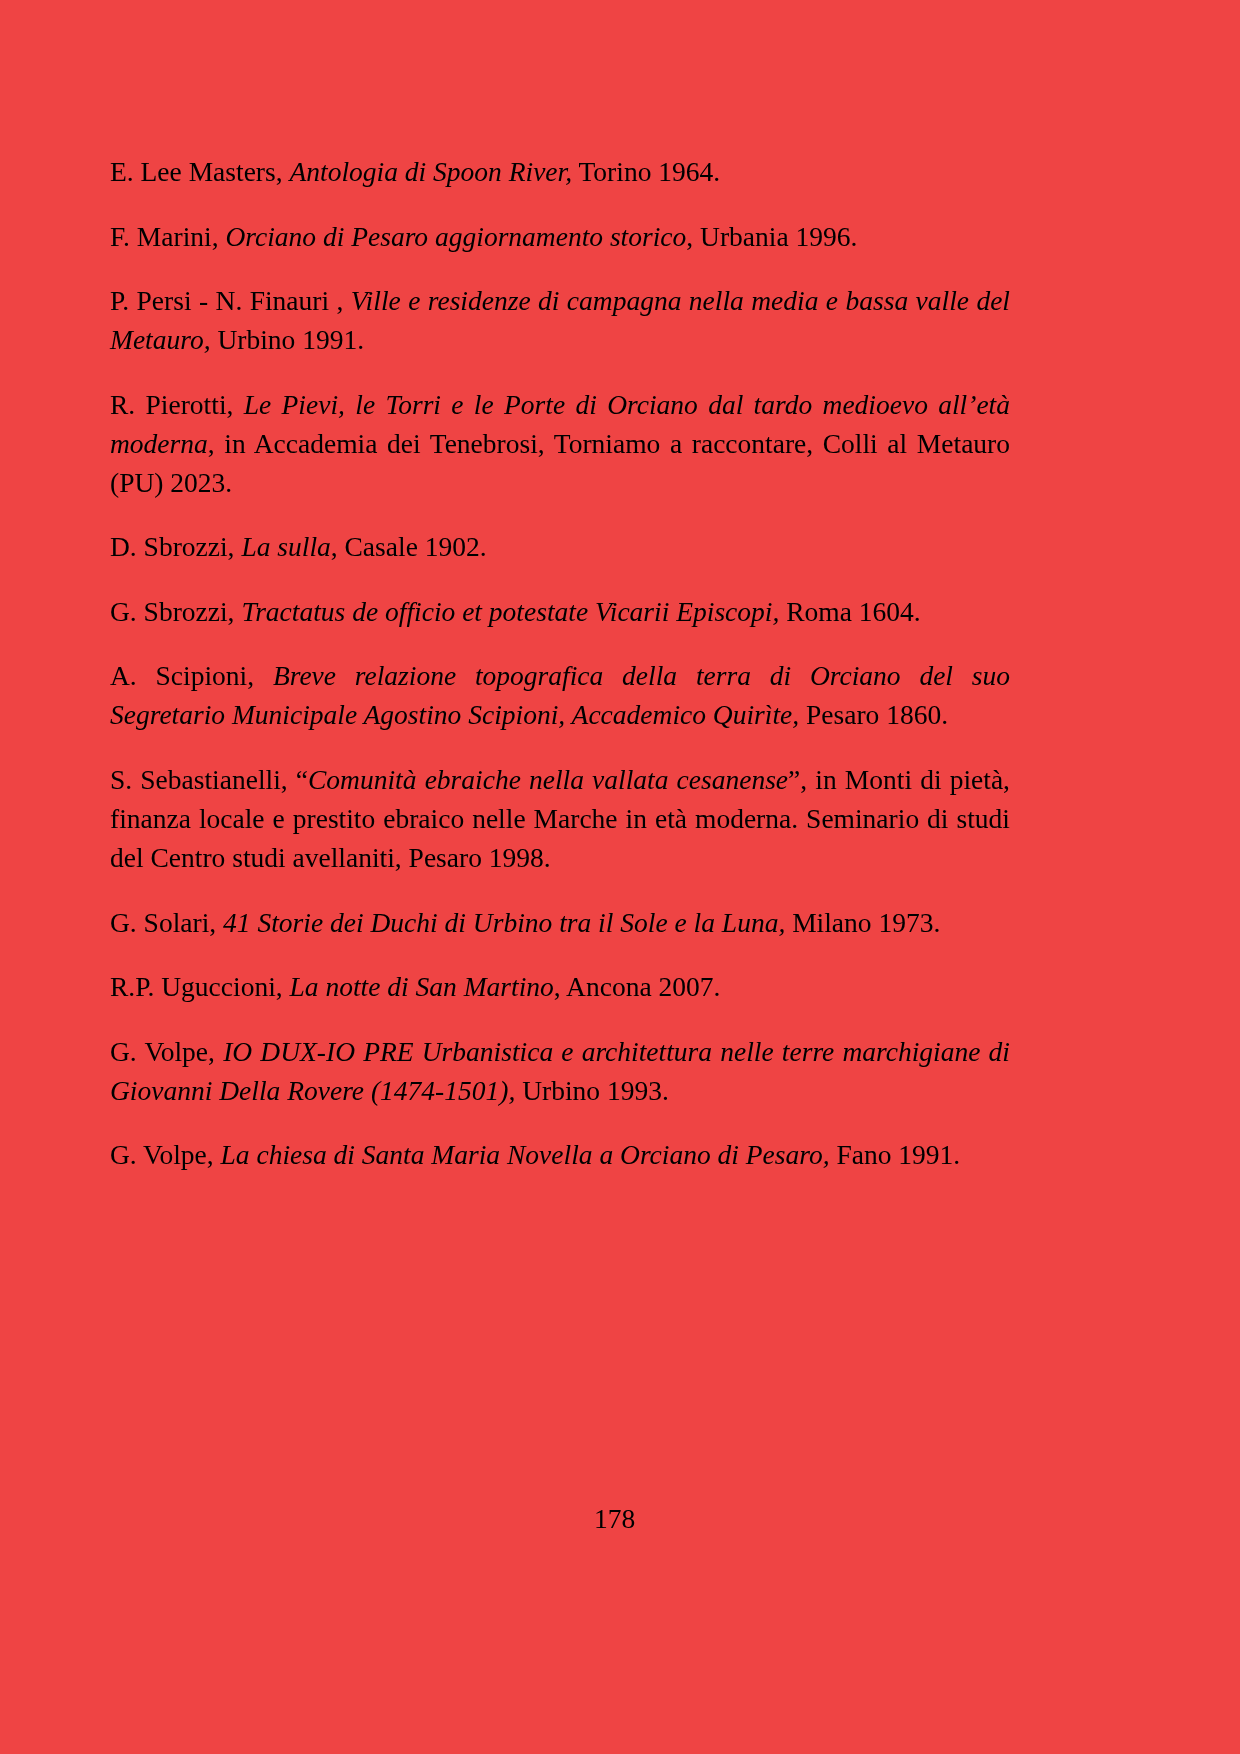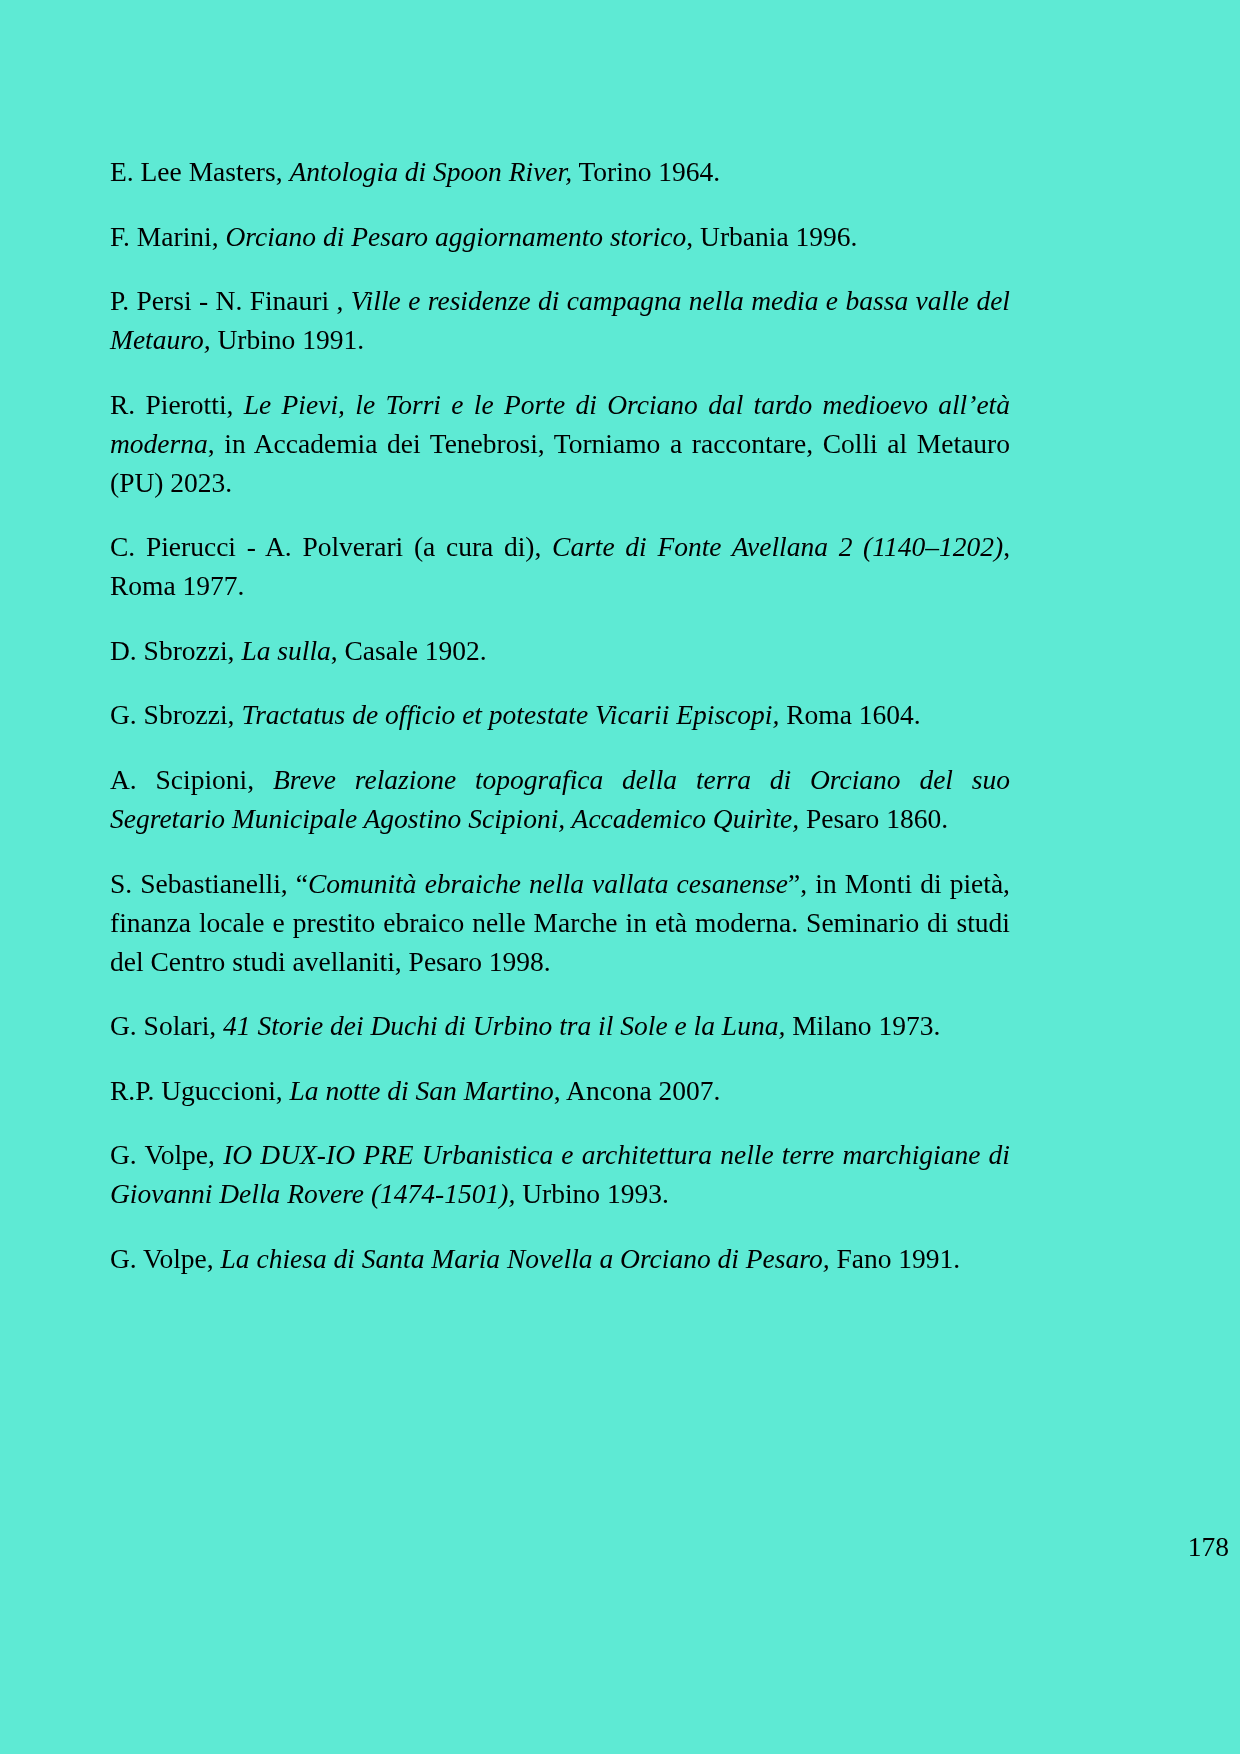--- a/index.html
+++ b/index.html
@@ -8,21 +8,21 @@
     background: #ffffff;
   }
   body {
     font-family: "Liberation Serif", "DejaVu Serif", serif;
     color: #000000;
   }
   .page {
     position: relative;
     width: 1240px;
     height: 1754px;
-    background: #5eead4;
+    background: #ef4444;
     box-sizing: border-box;
     overflow: hidden;
   }
   .content {
     position: absolute;
     left: 110px;
     top: 152px;
     width: 900px;
   }
   .entry {
@@ -38,24 +38,23 @@
     margin-bottom: 0;
   }
   .entry i {
     font-style: italic;
   }
   .page-number {
     position: absolute;
     left: 0;
     right: 11px;
     top: 1502px;
-    text-align: right;
+    text-align: center;
     font-size: 27.5px;
     line-height: 1.2;
-    margin-top: 28px;
   }
 </style>
 </head>
 <body>
 
 <div class="page">
 
   <div class="content">
 
     <p class="entry">
@@ -67,23 +66,20 @@
     </p>
 
     <p class="entry">
       <span>P. Persi - N. Finauri , </span><i>Ville e residenze di campagna nella media e bassa valle del Metauro,</i><span> Urbino 1991.</span>
     </p>
 
     <p class="entry">
       <span>R. Pierotti, </span><i>Le Pievi, le Torri e le Porte di Orciano dal tardo medioevo all’età moderna</i><span>, in Accademia dei Tenebrosi, Torniamo a raccontare, Colli al Metauro (PU) 2023.</span>
     </p>
 
-    <p class="entry">
-      <span>C. Pierucci - A. Polverari (a cura di), </span><i>Carte di Fonte Avellana 2 (1140–1202)</i><span>, Roma 1977.</span>
-    </p>
 
 
     <p class="entry">
       <span>D. Sbrozzi, </span><i>La sulla</i><span>, Casale 1902.</span>
     </p>
 
     <p class="entry">
       <span>G. Sbrozzi, </span><i>Tractatus de officio et potestate Vicarii Episcopi,</i><span> Roma 1604.</span>
     </p>
 

